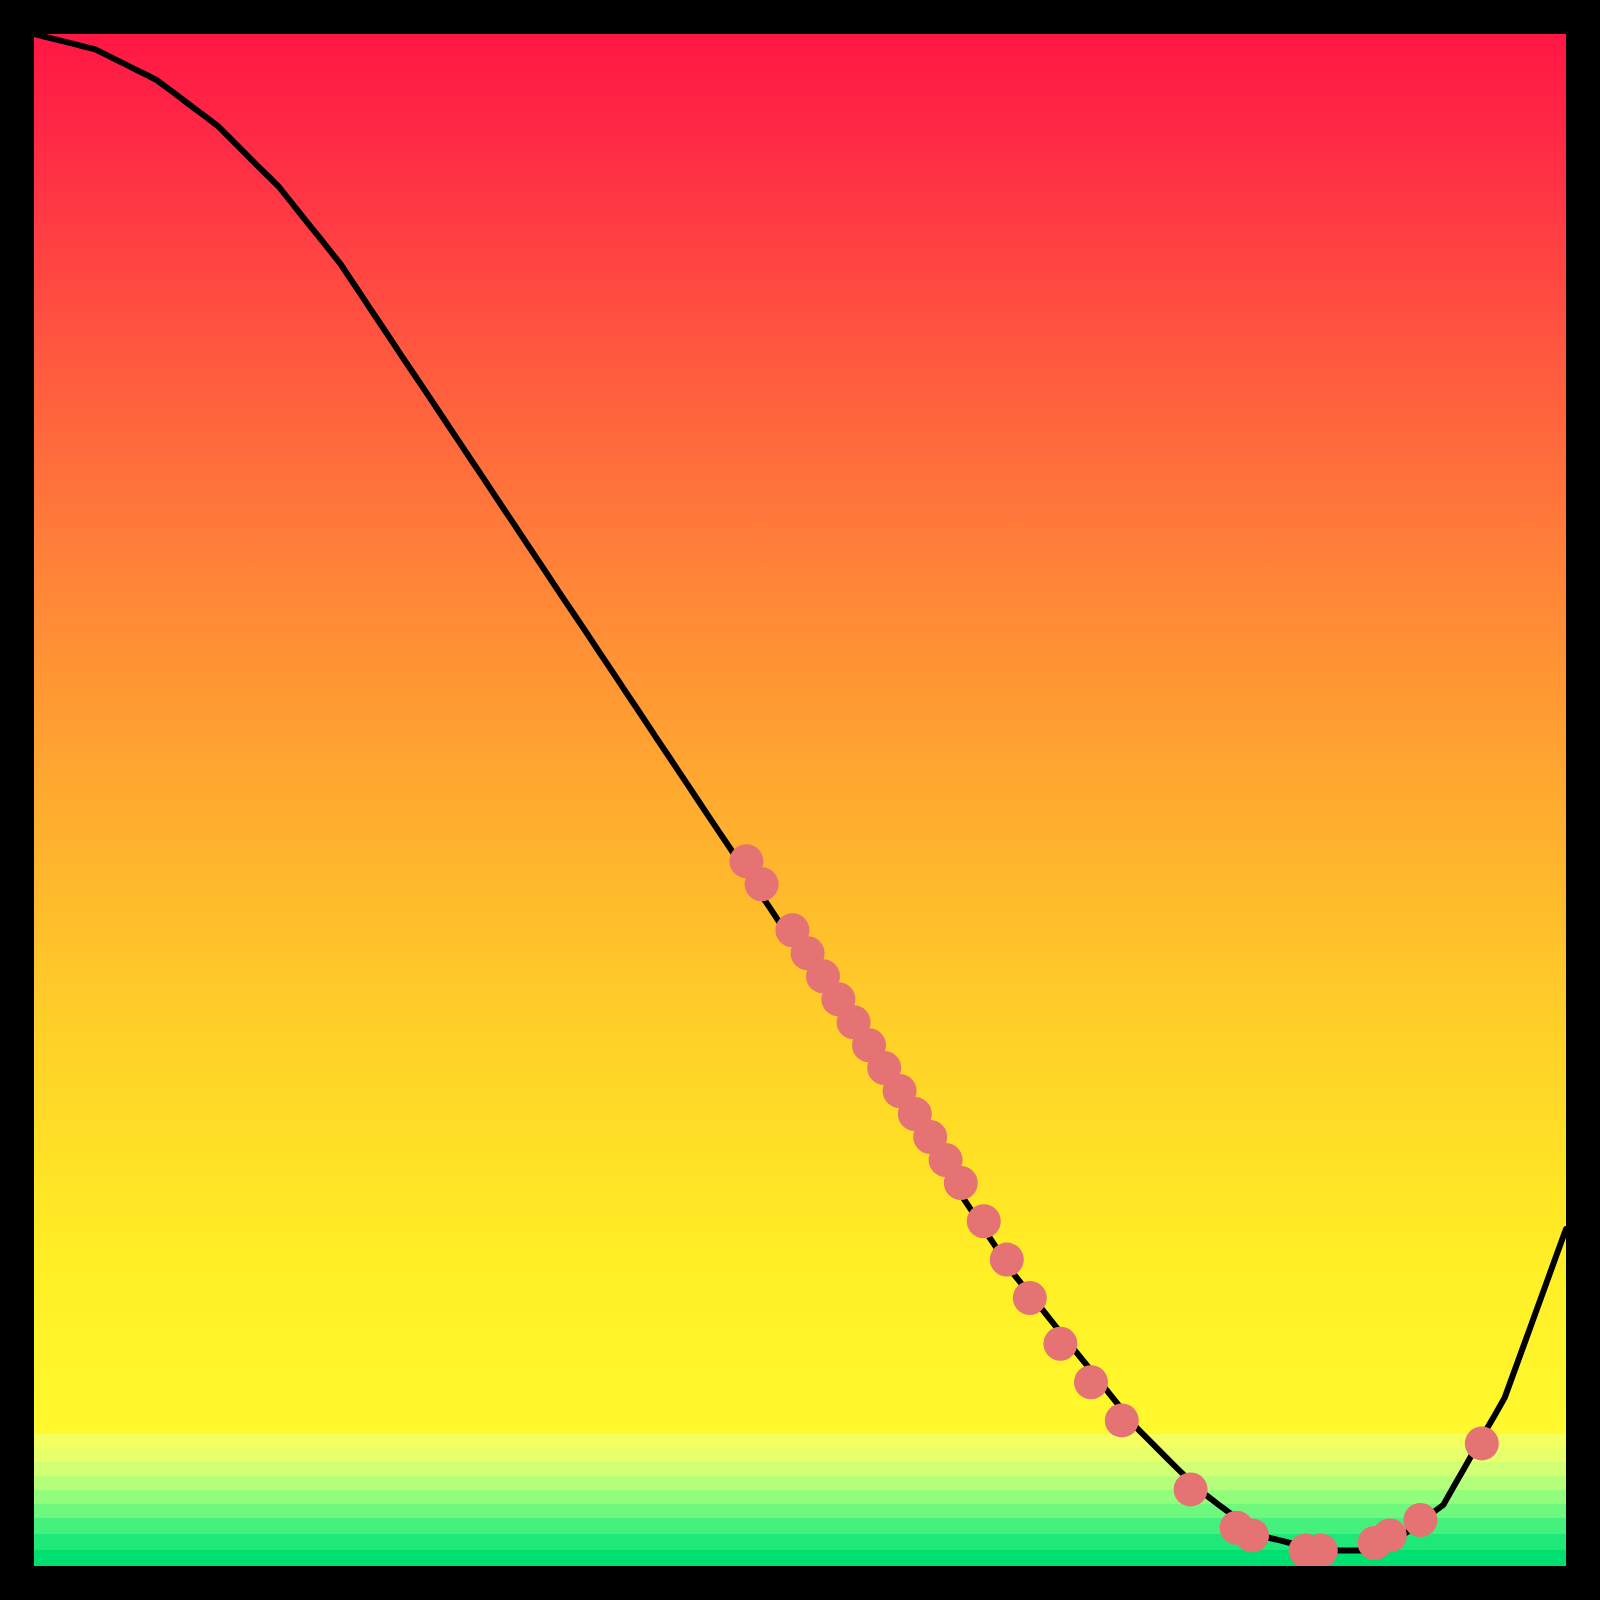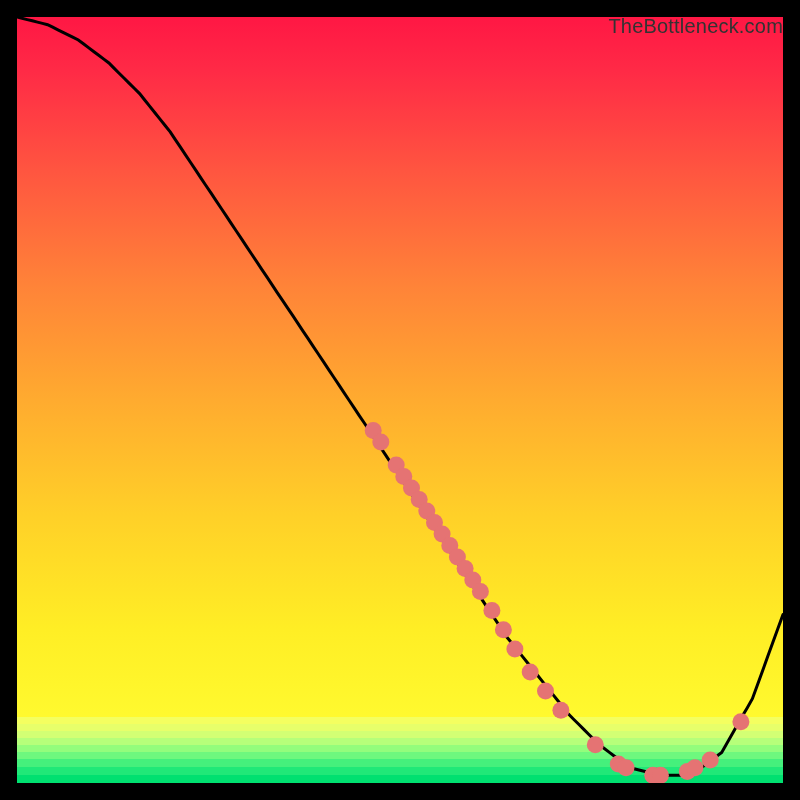--- a/index.html
+++ b/index.html
@@ -102,14 +102,13 @@
           <circle cx="609.0" cy="750.7" r="8.5" fill="#e57373"></circle>
           <circle cx="635.8" cy="758.3" r="8.5" fill="#e57373"></circle>
           <circle cx="643.4" cy="758.3" r="8.5" fill="#e57373"></circle>
           <circle cx="670.3" cy="754.5" r="8.5" fill="#e57373"></circle>
           <circle cx="677.9" cy="750.7" r="8.5" fill="#e57373"></circle>
           <circle cx="693.2" cy="743.0" r="8.5" fill="#e57373"></circle>
           <circle cx="723.9" cy="704.7" r="8.5" fill="#e57373"></circle>
         </g>
     </svg>
   </div>
-  <div class="watermark">TheBottleneck.com</div>
 </div>
 
 </body></html>

